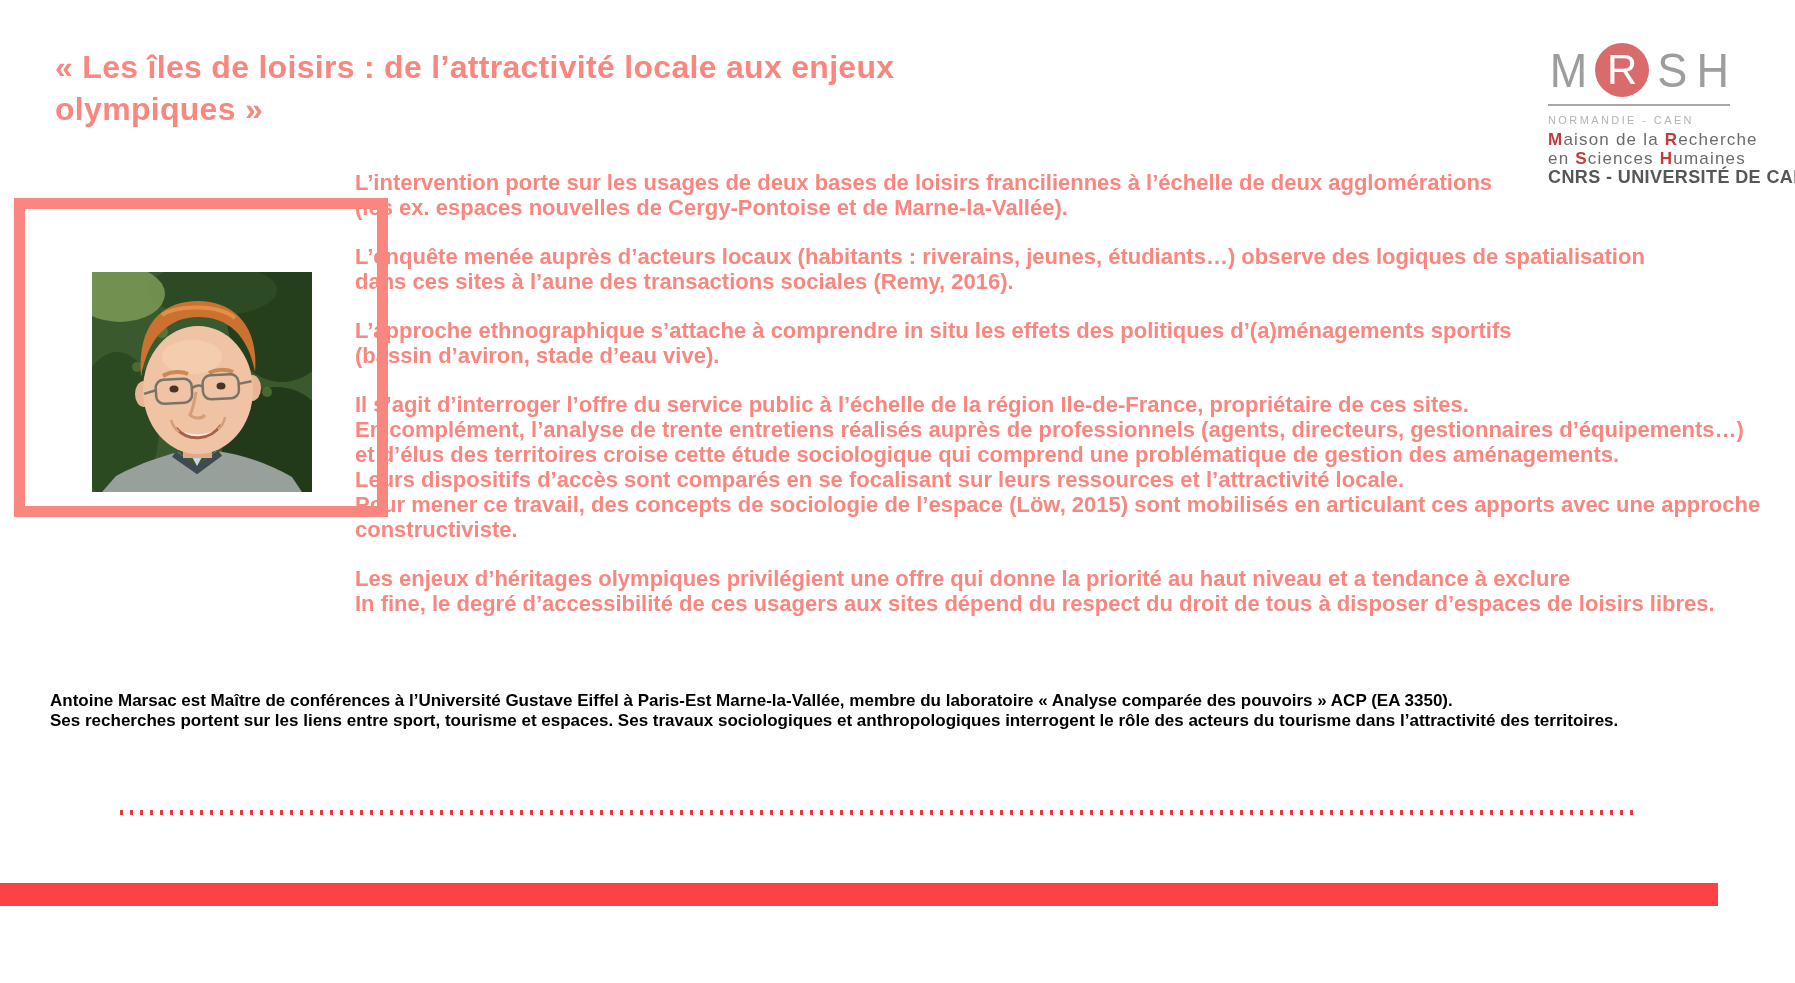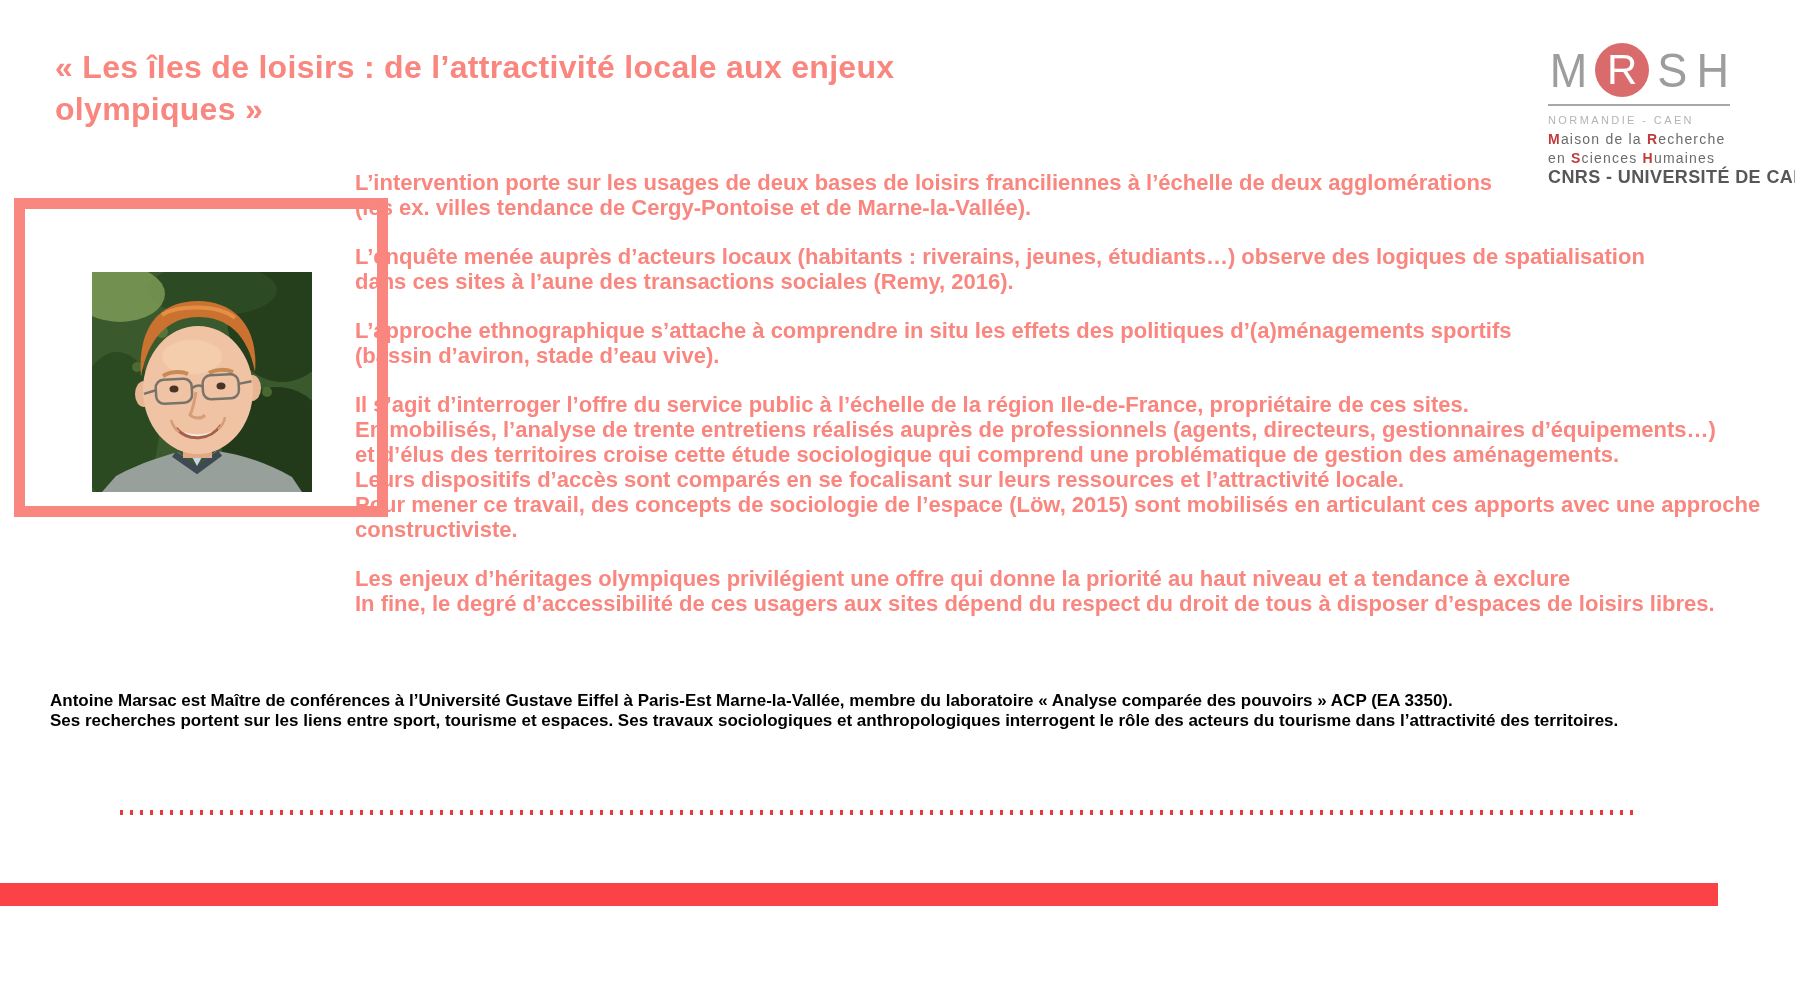--- a/index.html
+++ b/index.html
@@ -29,21 +29,21 @@
     background:var(--logo-circle,#d96b6c);
     display:flex;align-items:center;justify-content:center;
   }
   .logo-r-wrap .logo-r{color:#fff;font-size:42px;line-height:42px;}
   .logo-rule{border-top:2px solid #a9a7a7;margin:6px 0 4px;}
   .logo-region{
     color:var(--logo-region-gray,#b5b3b3);font-size:11px;line-height:20px;
     letter-spacing:2.4px;white-space:nowrap;
   }
   .logo-org{
-    color:var(--logo-org-gray,#6e6a6a);font-size:14px;line-height:19px;
+    color:var(--logo-org-gray,#6e6a6a);font-size:17px;line-height:19px;
     letter-spacing:1.2px;white-space:nowrap;
   }
   .logo-org .red{color:var(--logo-red,#c23a3c);font-weight:bold;}
   .logo-footer{
     color:var(--logo-footer-gray,#575757);font-size:18px;line-height:17px;
     font-weight:bold;letter-spacing:.4px;white-space:nowrap;margin-top:1px;
   }
 
   
   .frame{
@@ -153,33 +153,33 @@
 
     <path d="M86 157 C97 169 117 168 127 155 C118 164 97 165 86 157 Z" fill="#f6efe6"></path>
     <path d="M84 156 C96 170 118 169 129 153" stroke="#a8604a" stroke-width="3" fill="none"></path>
     <path d="M79 148 C81 154 84 158 87 160" stroke="#d79c78" stroke-width="2.5" fill="none"></path>
     <path d="M133 145 C132 151 129 155 126 157" stroke="#d79c78" stroke-width="2.5" fill="none"></path>
   </svg>
 
   <div class="abstract">
     <div class="para">
       <div class="line">L’intervention porte sur les usages de deux bases de loisirs franciliennes à l’échelle de deux agglomérations</div>
-      <div class="line">(les ex. villes tendance de Cergy-Pontoise et de Marne-la-Vallée).</div>
+      <div class="line">(les ex. espaces nouvelles de Cergy-Pontoise et de Marne-la-Vallée).</div>
     </div>
     <div class="para">
       <div class="line">L’enquête menée auprès d’acteurs locaux (habitants : riverains, jeunes, étudiants…) observe des logiques de spatialisation</div>
       <div class="line">dans ces sites à l’aune des transactions sociales (Remy, 2016).</div>
     </div>
     <div class="para">
       <div class="line">L’approche ethnographique s’attache à comprendre in situ les effets des politiques d’(a)ménagements sportifs</div>
       <div class="line">(bassin d’aviron, stade d’eau vive).</div>
     </div>
     <div class="para">
       <div class="line">Il s’agit d’interroger l’offre du service public à l’échelle de la région Ile-de-France, propriétaire de ces sites.</div>
-      <div class="line">En mobilisés, l’analyse de trente entretiens réalisés auprès de professionnels (agents, directeurs, gestionnaires d’équipements…)</div>
+      <div class="line">En complément, l’analyse de trente entretiens réalisés auprès de professionnels (agents, directeurs, gestionnaires d’équipements…)</div>
       <div class="line">et d’élus des territoires croise cette étude sociologique qui comprend une problématique de gestion des aménagements.</div>
       <div class="line">Leurs dispositifs d’accès sont comparés en se focalisant sur leurs ressources et l’attractivité locale.</div>
       <div class="line">Pour mener ce travail, des concepts de sociologie de l’espace (Löw, 2015) sont mobilisés en articulant ces apports avec une approche</div>
       <div class="line">constructiviste.</div>
     </div>
     <div class="para">
       <div class="line">Les enjeux d’héritages olympiques privilégient une offre qui donne la priorité au haut niveau et a tendance à exclure</div>
       <div class="line">In fine, le degré d’accessibilité de ces usagers aux sites dépend du respect du droit de tous à disposer d’espaces de loisirs libres.</div>
     </div>
   </div>

